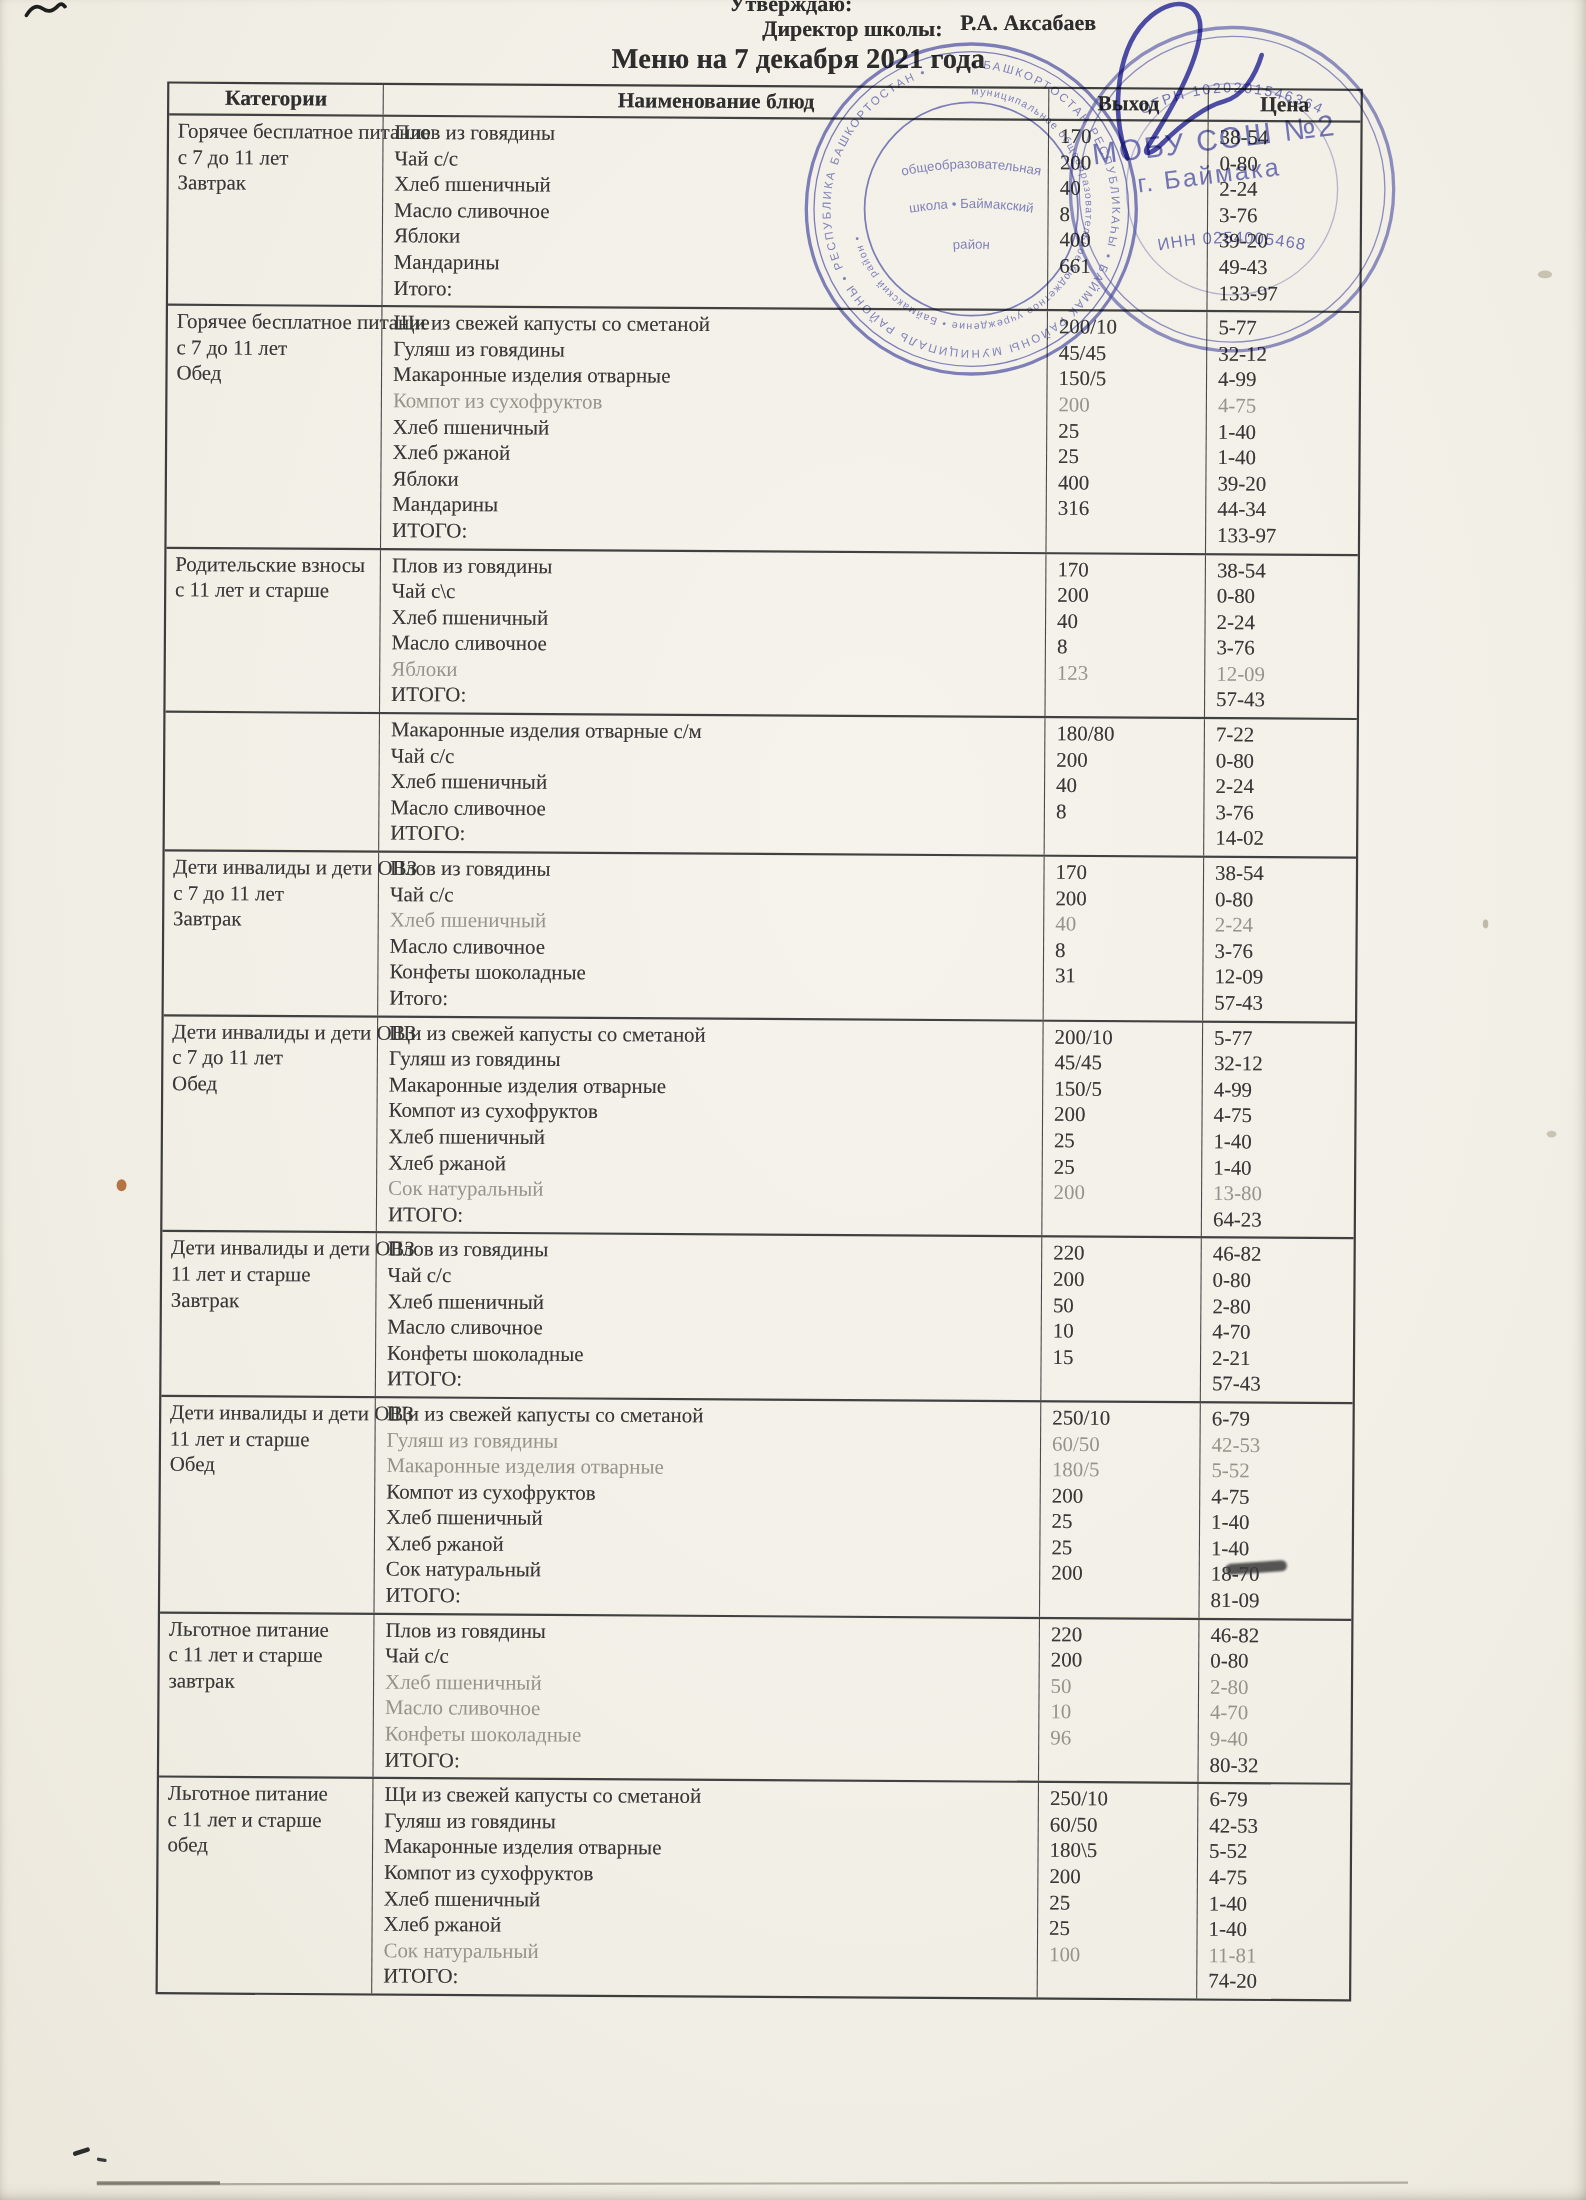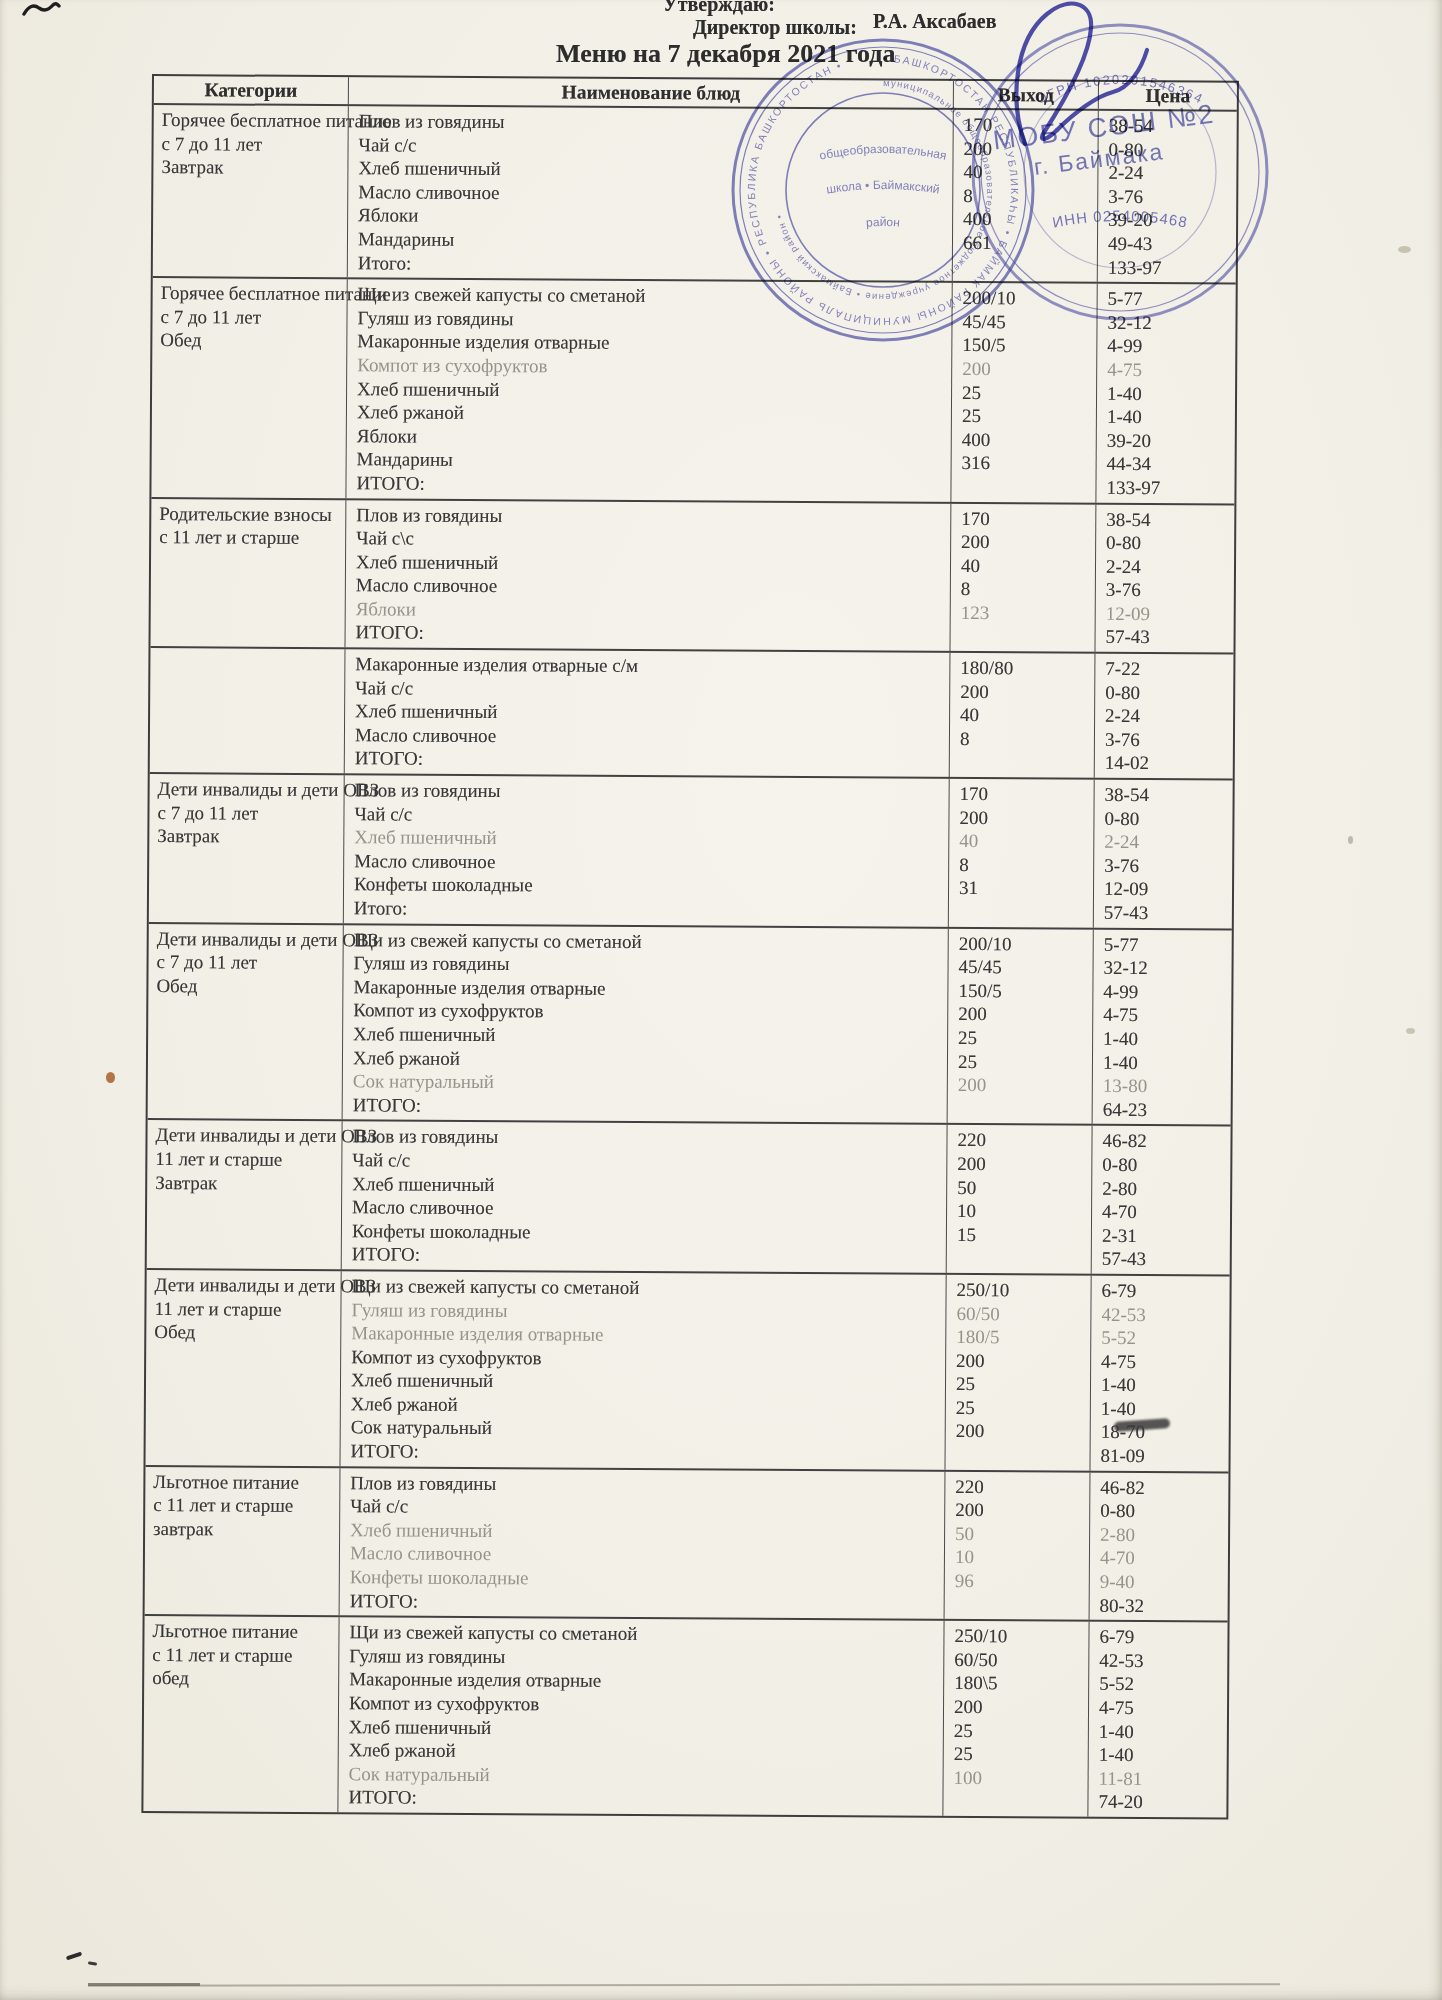--- a/index.html
+++ b/index.html
@@ -288,21 +288,21 @@
         <div class="ln">50</div>
         <div class="ln">10</div>
         <div class="ln">15</div>
         <div class="ln">&nbsp;</div>
       </div>
       <div class="cell price">
         <div class="ln">46-82</div>
         <div class="ln">0-80</div>
         <div class="ln">2-80</div>
         <div class="ln">4-70</div>
-        <div class="ln">2-31</div>
+        <div class="ln">2-21</div>
         <div class="ln">57-43</div>
       </div>
     </div>
     <div class="section">
       <div class="cell cat">
         <div class="ln">Дети инвалиды и дети ОВЗ</div>
         <div class="ln">11 лет и старше</div>
         <div class="ln">Обед</div>
       </div>
       <div class="cell dish">

